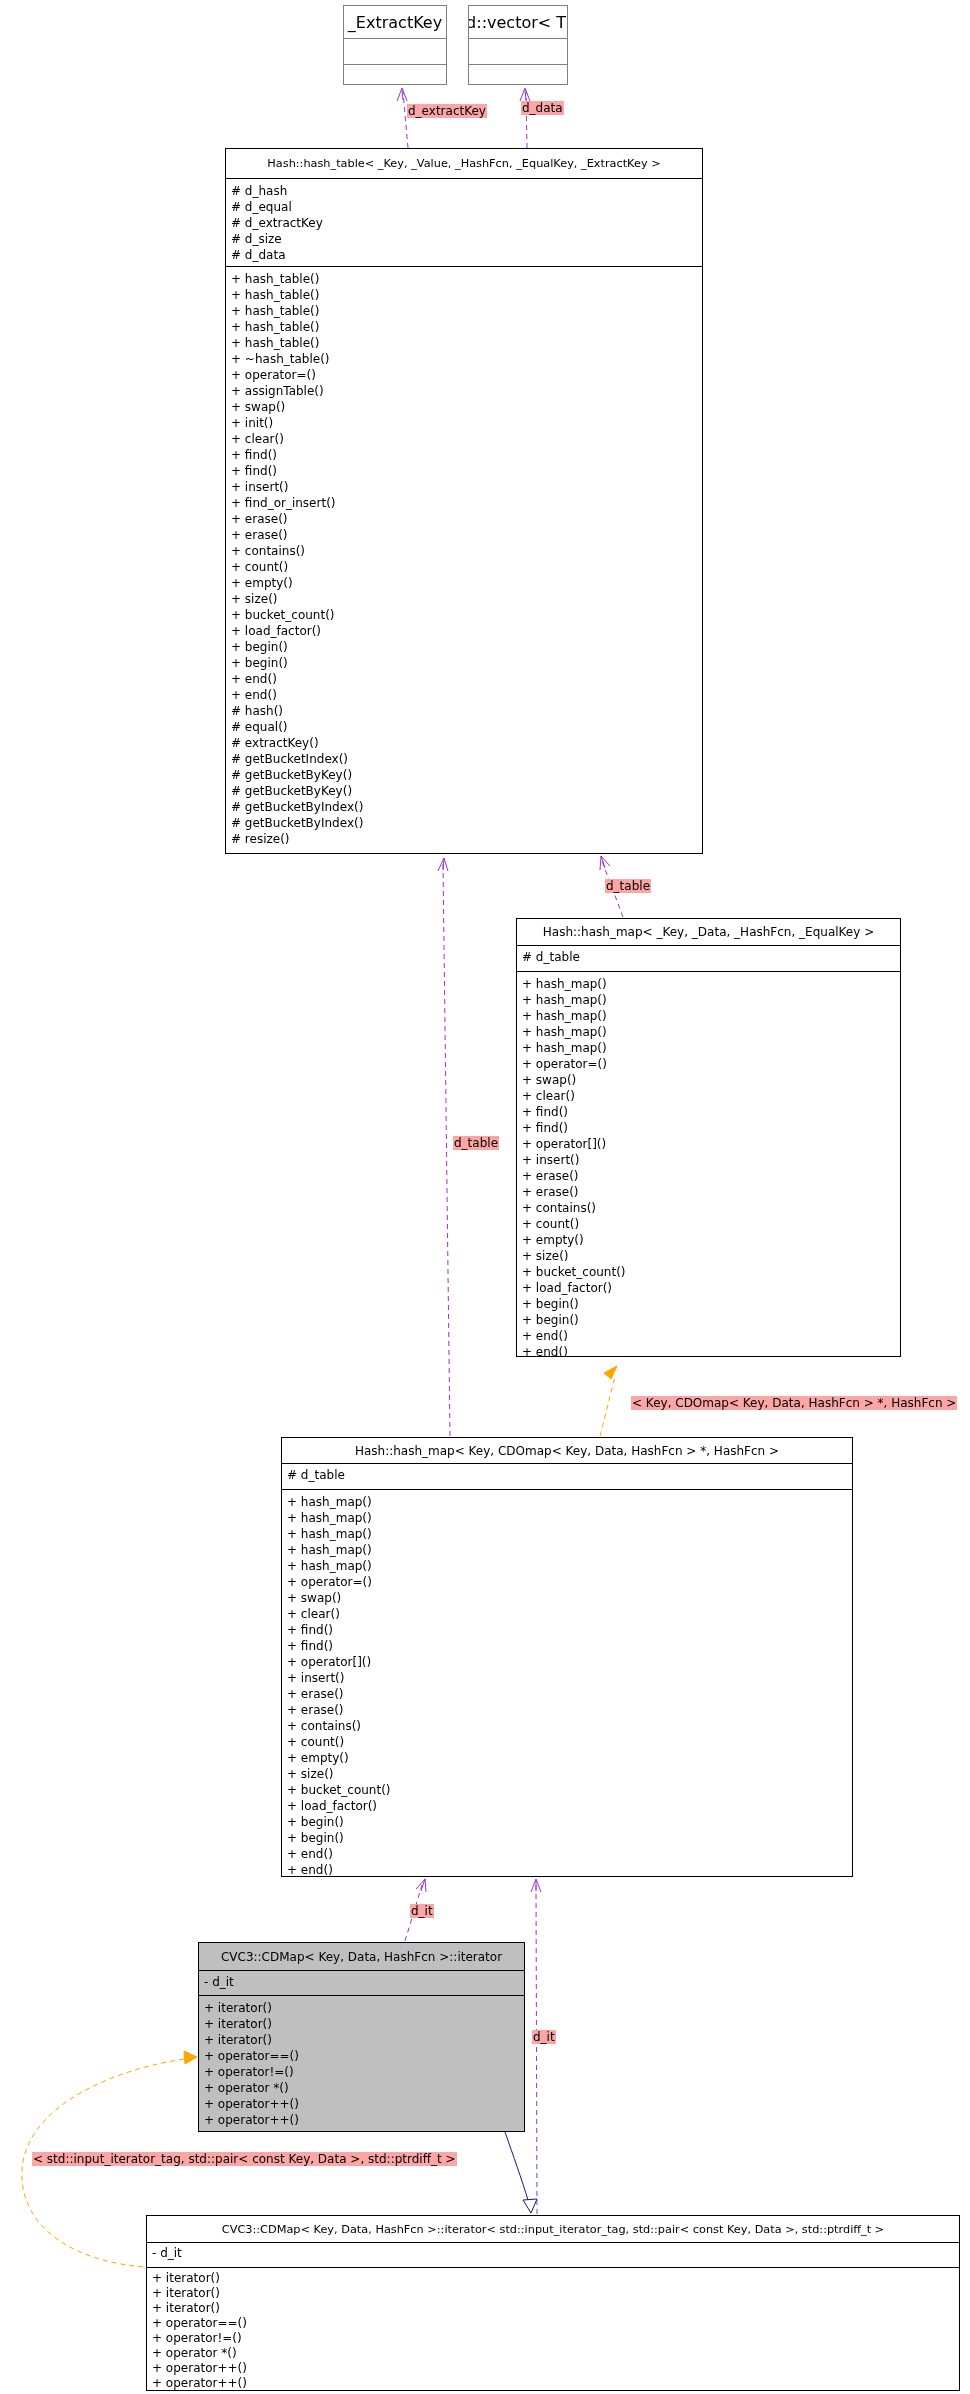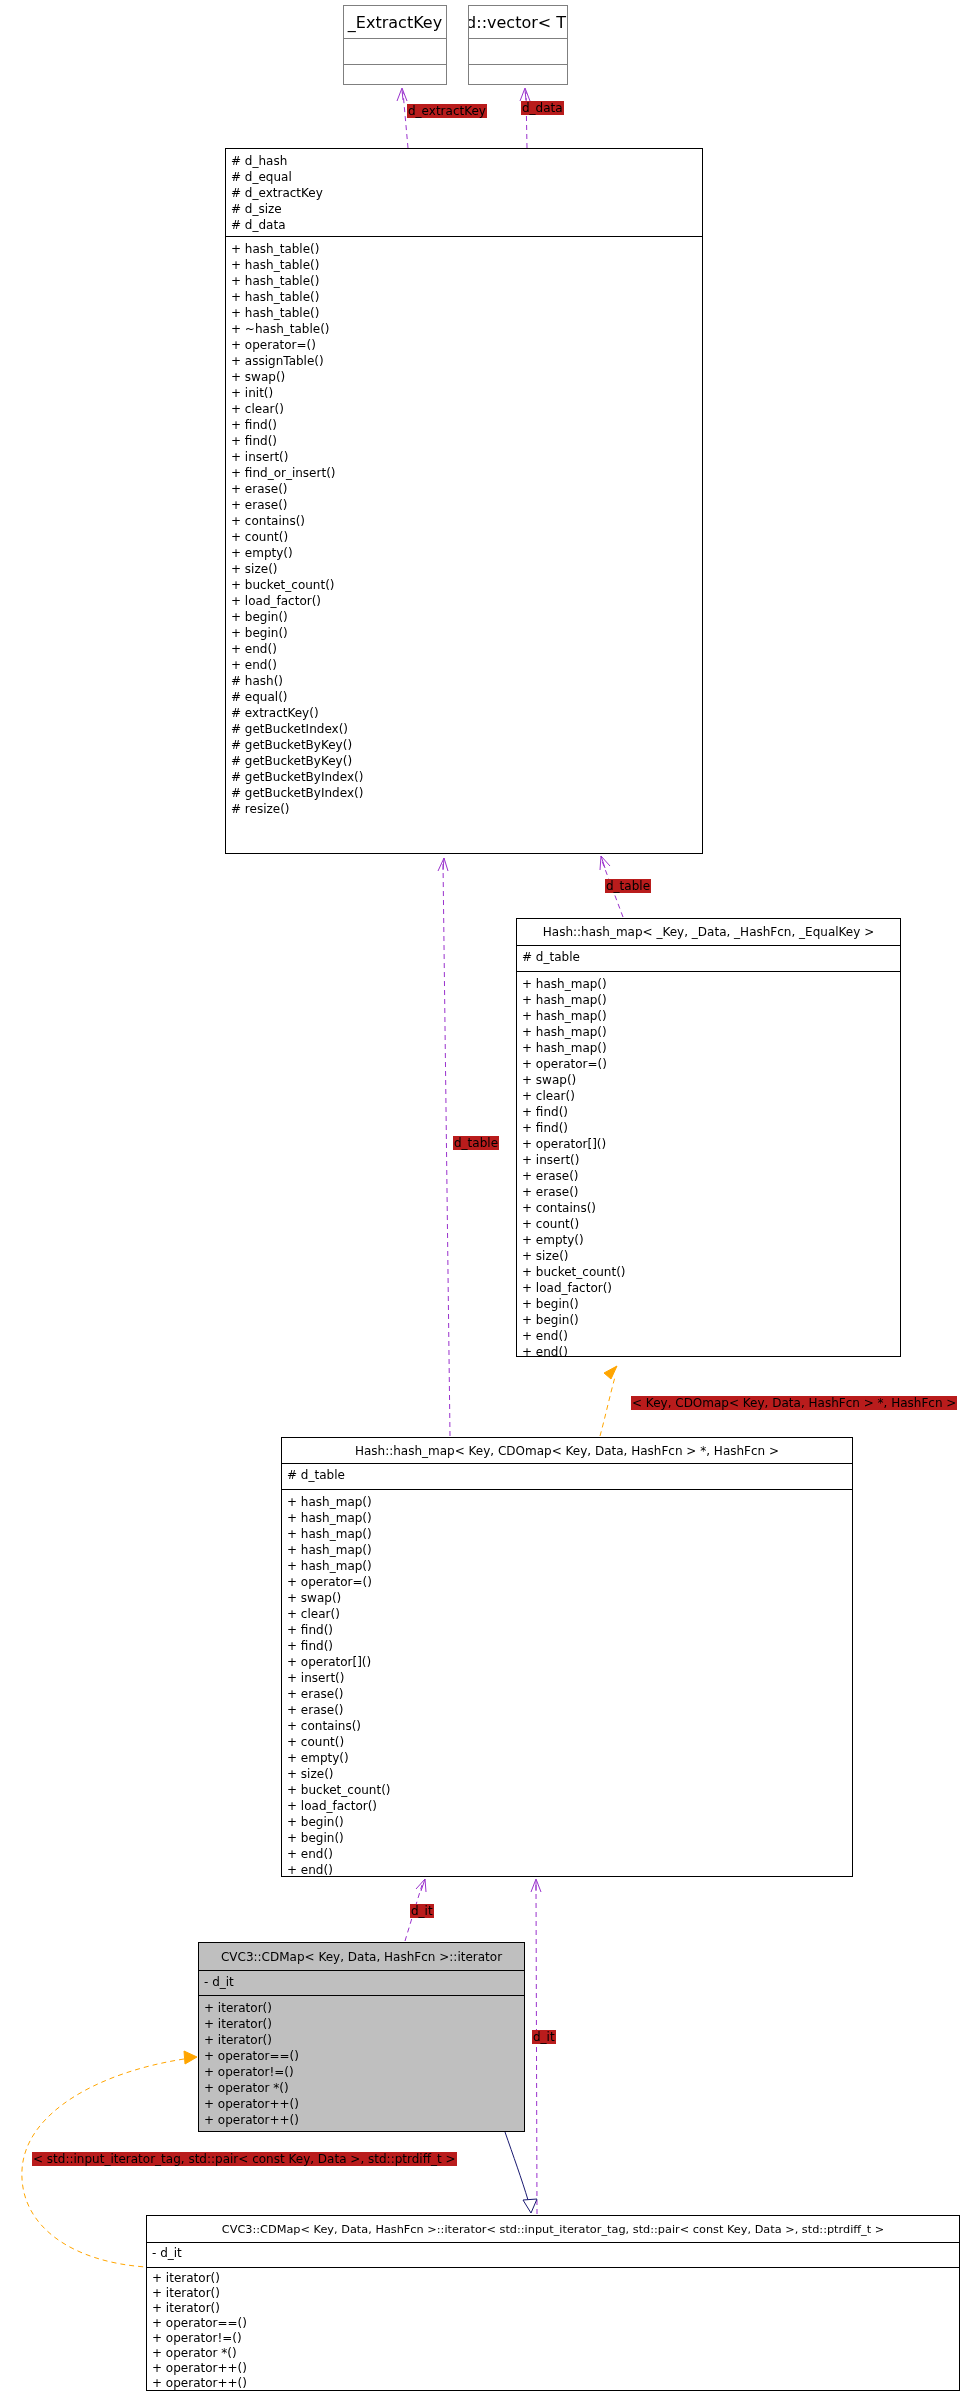--- a/index.html
+++ b/index.html
@@ -27,21 +27,21 @@
     box-sizing:border-box; font-size:16px;
   }
   .mini .t {
     display:flex; align-items:center; justify-content:center;
     border-bottom:1px solid #7f7f7f; white-space:nowrap; overflow:hidden;
   }
   .mini .c1 { border-bottom:1px solid #7f7f7f; }
   .gray { background:#bfbfbf; }
   .edge-label {
     position:absolute; font-size:12px; white-space:nowrap;
-    background:#b91c1c; padding:0 1px; line-height:14px;
+    background:#fca5a5; padding:0 1px; line-height:14px;
   }
   #edges { position:absolute; left:0; top:0; pointer-events:none; }
 </style>
 </head>
 <body>
 
 <div id="canvas">
 
   <div class="mini" style="left:343px; top:5px; width:104px; height:80px;">
     <div class="t" style="height:32px;">_ExtractKey</div>
@@ -49,20 +49,21 @@
     <div style="height:21px;"></div>
   </div>
 
   <div class="mini" style="left:468px; top:5px; width:100px; height:80px;">
     <div class="t" style="height:32px;">std::vector&lt; T &gt;</div>
     <div class="c1" style="height:25px;"></div>
     <div style="height:21px;"></div>
   </div>
 
   <div class="cls" style="left:225px; top:148px; width:478px; height:706px;">
+    <div class="t tight" style="height:30px;">Hash::hash_table&lt; _Key, _Value, _HashFcn, _EqualKey, _ExtractKey &gt;</div>
     <div class="a" style="height:88px;">
         <div class="member-line"># d_hash</div>
         <div class="member-line"># d_equal</div>
         <div class="member-line"># d_extractKey</div>
         <div class="member-line"># d_size</div>
         <div class="member-line"># d_data</div>
       </div>
     <div class="m">
         <div class="member-line">+ hash_table()</div>
         <div class="member-line">+ hash_table()</div>

